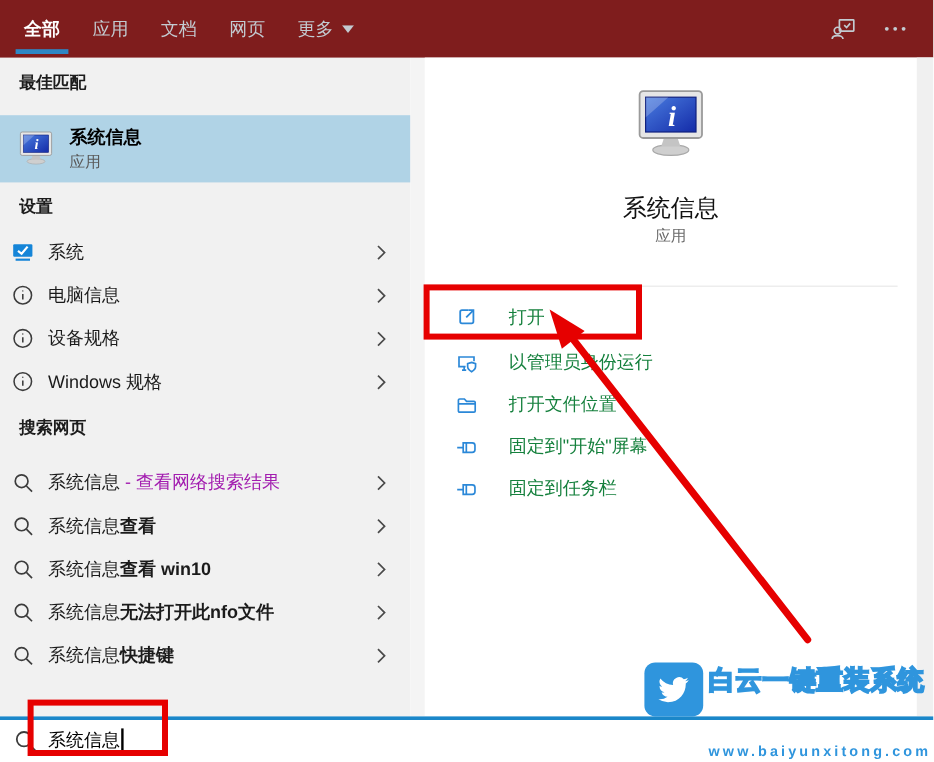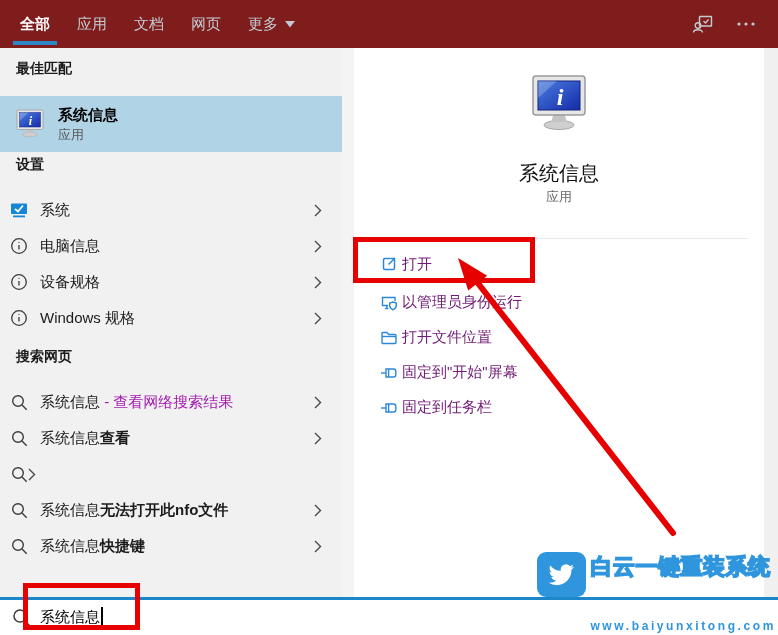--- a/index.html
+++ b/index.html
@@ -17,21 +17,21 @@
   .tb-icon { margin-right:22px; display:flex; cursor:pointer; }
 
   
   .main { display:flex; height:549px; }
   .left { width:342px; background:#f1f1f1; flex:none; }
   .gutter { width:12px; background:#f4f4f4; flex:none; }
   .right { position:relative; flex:1; background:#ffffff; padding-right:14px; }
   .vscroll { position:absolute; top:0; right:0; bottom:0; width:14px; background:#f0f0f0; }
 
   .section-header { font-size:14px; font-weight:bold; color:#1c1c1c; padding:12px 16px 7px 16px; height:48px; }
-  .section-header.tall { height:40px; padding-top:4px; }
+  .section-header.tall { height:40px; padding-top:12px; }
 
   .best-item { height:56px; background:#b0d3e6; display:flex; align-items:center; padding-left:14px; cursor:pointer; }
   .best-item .bicon { width:32px; height:32px; flex:none; }
   .best-item .btxt { margin-left:12px; }
   .best-item .btitle { font-size:15px; font-weight:bold; color:#000; line-height:19px; }
   .best-item .bsub { font-size:13px; color:#5a5a5a; line-height:17px; margin-top:2px; }
 
   .row { display:flex; align-items:center; height:36px; padding:0 20px 0 10px; cursor:pointer; }
   .row .ricon { width:18px; height:18px; flex:none; display:flex; align-items:center; justify-content:center; }
   .row .rlabel { margin-left:12px; flex:1; font-size:15px; color:#1b1b1b; white-space:nowrap; overflow:hidden; }
@@ -42,21 +42,21 @@
 
   
   .app-head { padding-top:24px; text-align:center; }
   .app-icon-big { width:64px; height:64px; margin:0 auto; }
   .app-title { margin-top:24px; font-size:20px; color:#111; height:26px; }
   .app-sub { margin-top:2px; font-size:13px; color:#6a6a6a; height:16px; }
   .divider { height:1px; background:#e9e9e9; margin:34px 16px 0 16px; }
   .actions { padding-top:4px; }
   .action-row { display:flex; align-items:center; height:35px; padding-left:26px; cursor:pointer; }
   .action-row .aicon { width:18px; height:18px; flex:none; display:flex; align-items:center; justify-content:center; }
-  .action-row .albl { margin-left:4px; font-size:15px; color:#701a75; white-space:nowrap; }
+  .action-row .albl { margin-left:26px; font-size:15px; color:#15803d; white-space:nowrap; }
 
   
   .searchbar { position:relative; height:38px; background:#ffffff; border-top:3px solid #1b87c9; display:flex; align-items:center; padding-left:12px; }
   .searchbar .stext { margin-left:9px; font-size:15px; color:#000; }
   .caret { display:inline-block; width:1.5px; height:22px; background:#000; vertical-align:middle; margin-left:1px; }
 
   
   .overlay { position:absolute; inset:0; pointer-events:none; z-index:9; }
 
   
@@ -237,20 +237,21 @@
         </span>
       </div>
 
       <div class="row">
         <span class="ricon">
           <svg width="17" height="17" viewBox="0 0 17 17" fill="none" stroke="#3c3c3c" stroke-width="1.4">
               <circle cx="7" cy="7" r="5.3"></circle>
               <line x1="11" y1="11" x2="15.7" y2="15.7"></line>
             </svg>
         </span>
+        <span class="rlabel"><span class="q">系统信息</span><span class="sfx">查看 win10</span></span>
         <span class="chev">
           <svg width="8" height="13" viewBox="0 0 8 13">
               <polyline points="1,1 6.5,6.5 1,12" fill="none" stroke="#4a4a4a" stroke-width="1.4"></polyline>
             </svg>
         </span>
       </div>
 
       <div class="row">
         <span class="ricon">
           <svg width="17" height="17" viewBox="0 0 17 17" fill="none" stroke="#3c3c3c" stroke-width="1.4">

